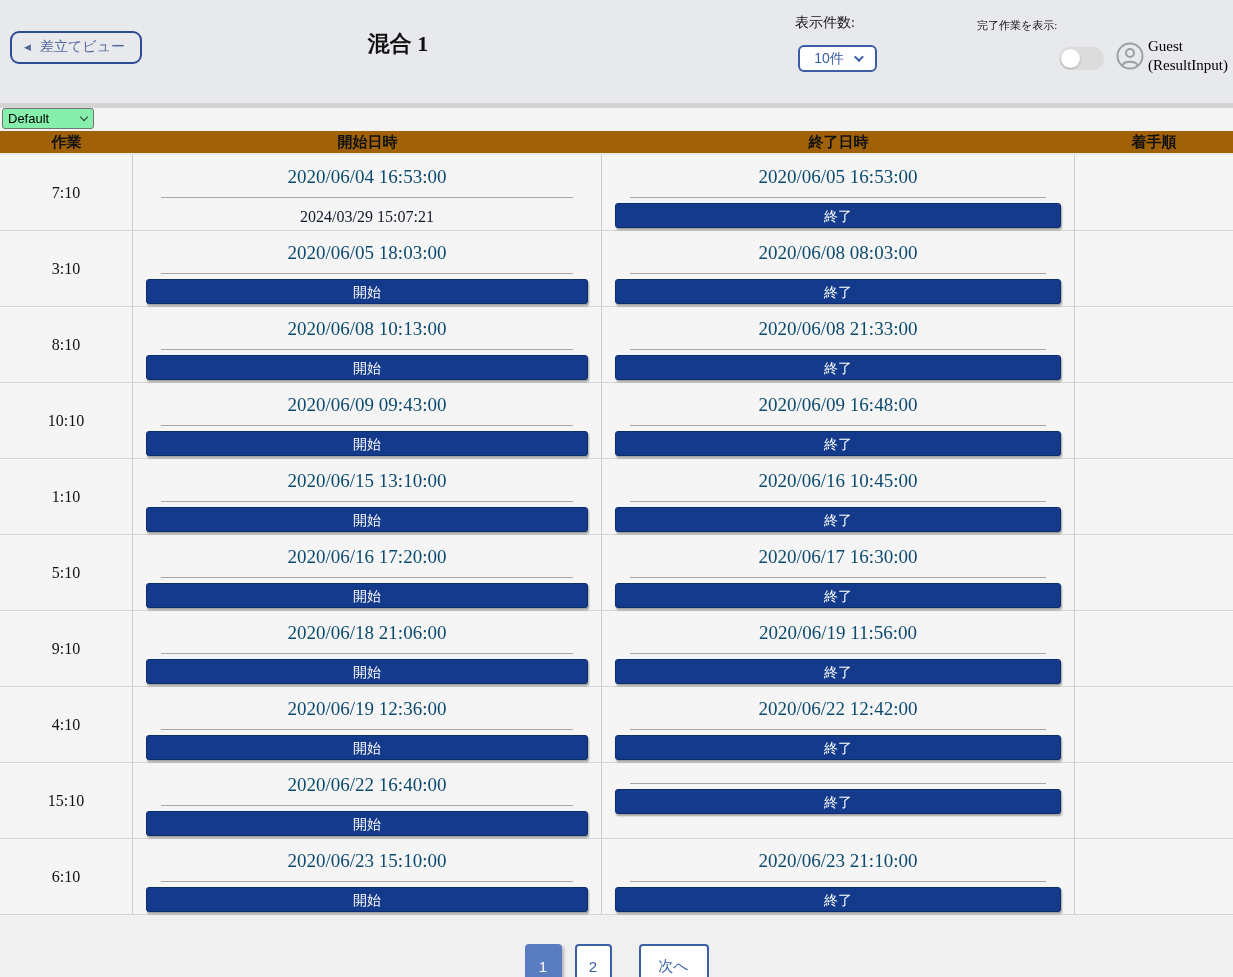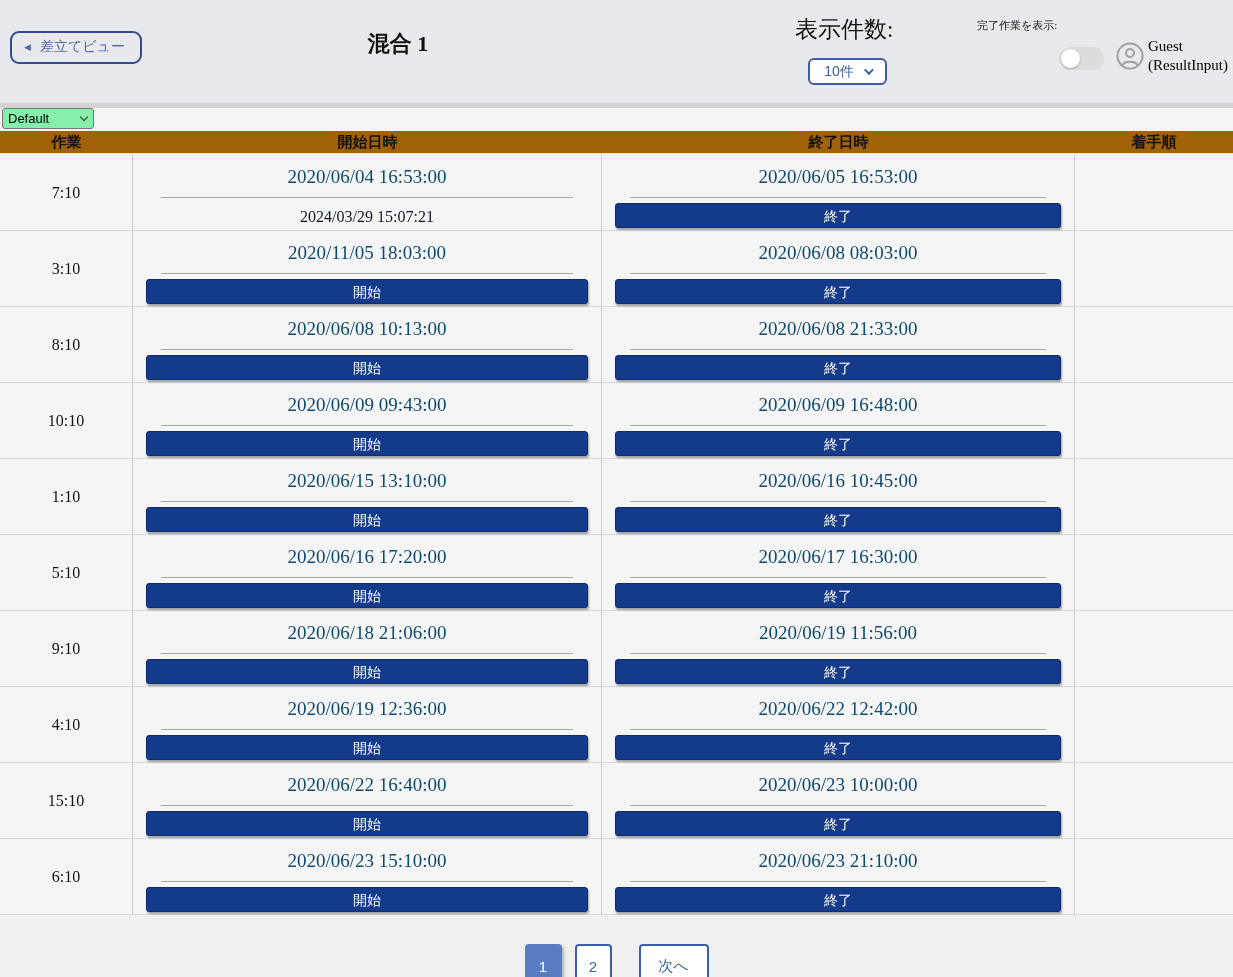--- a/index.html
+++ b/index.html
@@ -17,23 +17,23 @@
     padding:5px 15px 6px 12px;
     background:transparent; border:2px solid #2e4b94; border-radius:9px;
     color:#53689e; font:14px "Liberation Sans",sans-serif; cursor:pointer;
   }
   .back-arrow { font-size:9px; color:#53689e; line-height:1; }
   .page-title {
     position:absolute; left:398px; top:29px; transform:translateX(-50%);
     font-size:22px; font-weight:bold; white-space:nowrap;
   }
   .count-group { position:absolute; left:795px; top:14px; }
-  .count-label { font-size:23px; }
+  .count-label { font-size:14px; }
   .count-select {
-    margin-top:13px; margin-left:13px; width:79px; height:27px;
+    margin-top:13px; margin-left:3px; width:79px; height:27px;
     display:flex; align-items:center; justify-content:center; gap:10px;
     background:#fff; border:2px solid #3a5da6; border-radius:6px;
     color:#3a5da6; font:14px "Liberation Sans",sans-serif; cursor:pointer;
   }
   .chev {
     width:7px; height:7px; border-right:2px solid #3a5da6; border-bottom:2px solid #3a5da6;
     transform:rotate(45deg) translateY(-2px);
   }
   .completed-label { position:absolute; left:977px; top:18px; font-size:11px; }
   .toggle {
@@ -161,21 +161,21 @@
       <div class="date-text">2020/06/05 16:53:00</div>
       <div class="date-underline"></div>
       <button class="cell-btn">終了</button>
     </div>
     <div class="cell-order"></div>
   </div>
 
   <div class="grid-row trow">
     <div class="cell-task">3:10</div>
     <div class="cell-date">
-      <div class="date-text">2020/11/05 18:03:00</div>
+      <div class="date-text">2020/06/05 18:03:00</div>
       <div class="date-underline"></div>
       <button class="cell-btn">開始</button>
 
     </div>
     <div class="cell-date">
       <div class="date-text">2020/06/08 08:03:00</div>
       <div class="date-underline"></div>
       <button class="cell-btn">終了</button>
     </div>
     <div class="cell-order"></div>
@@ -279,21 +279,20 @@
 
   <div class="grid-row trow">
     <div class="cell-task">15:10</div>
     <div class="cell-date">
       <div class="date-text">2020/06/22 16:40:00</div>
       <div class="date-underline"></div>
       <button class="cell-btn">開始</button>
 
     </div>
     <div class="cell-date">
-      <div class="date-text">2020/06/23 10:00:00</div>
       <div class="date-underline"></div>
       <button class="cell-btn">終了</button>
     </div>
     <div class="cell-order"></div>
   </div>
 
   <div class="grid-row trow">
     <div class="cell-task">6:10</div>
     <div class="cell-date">
       <div class="date-text">2020/06/23 15:10:00</div>

